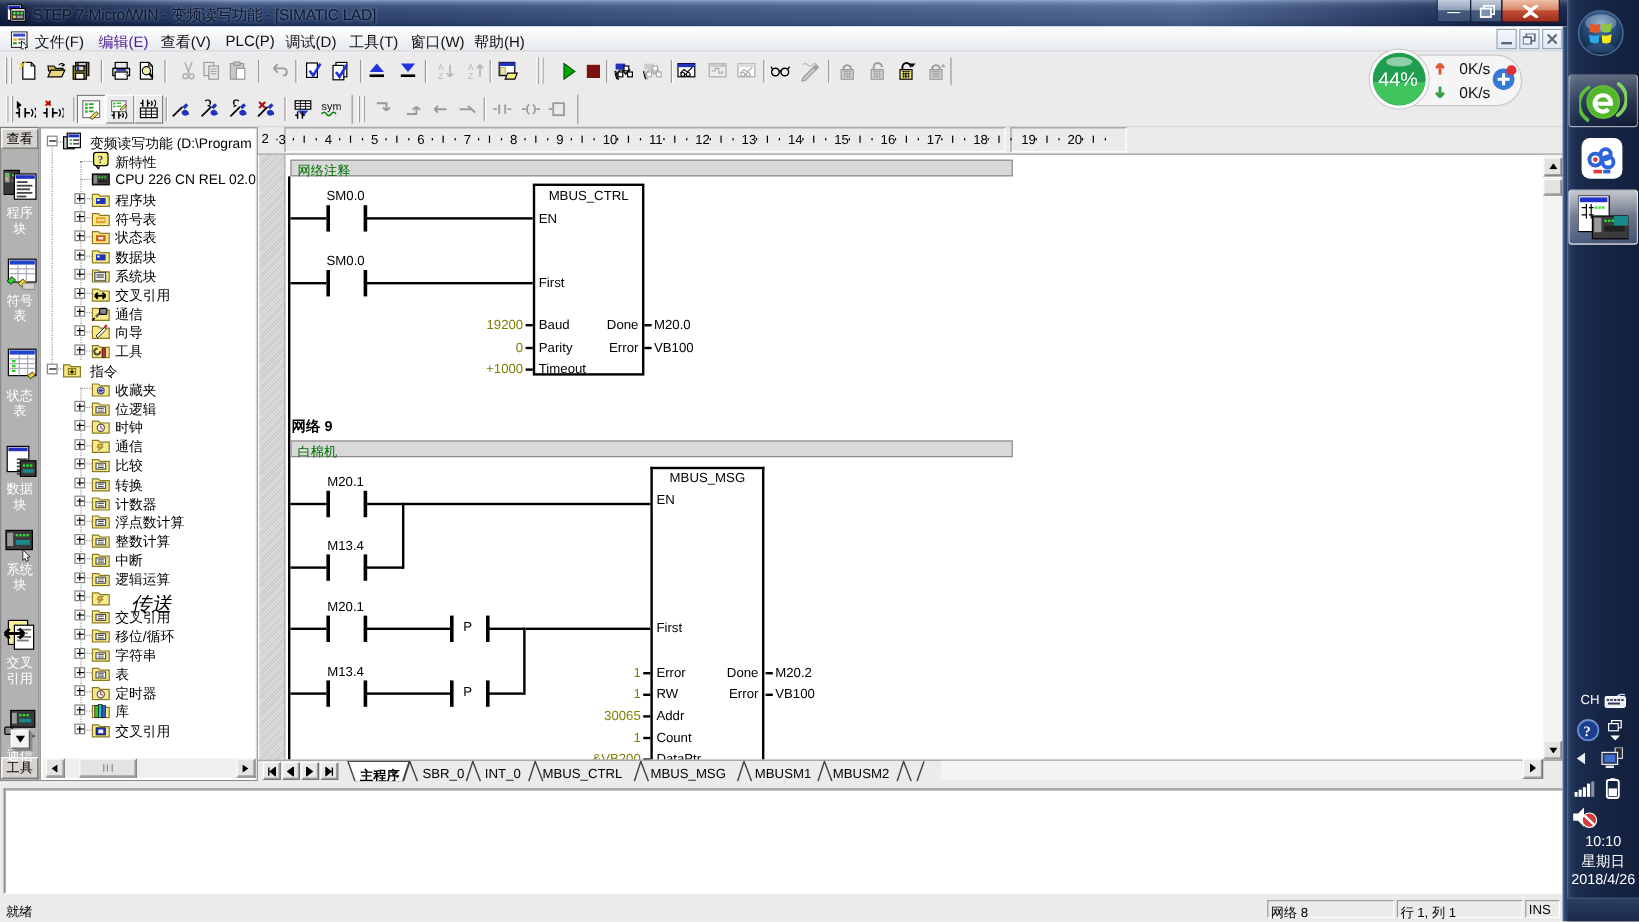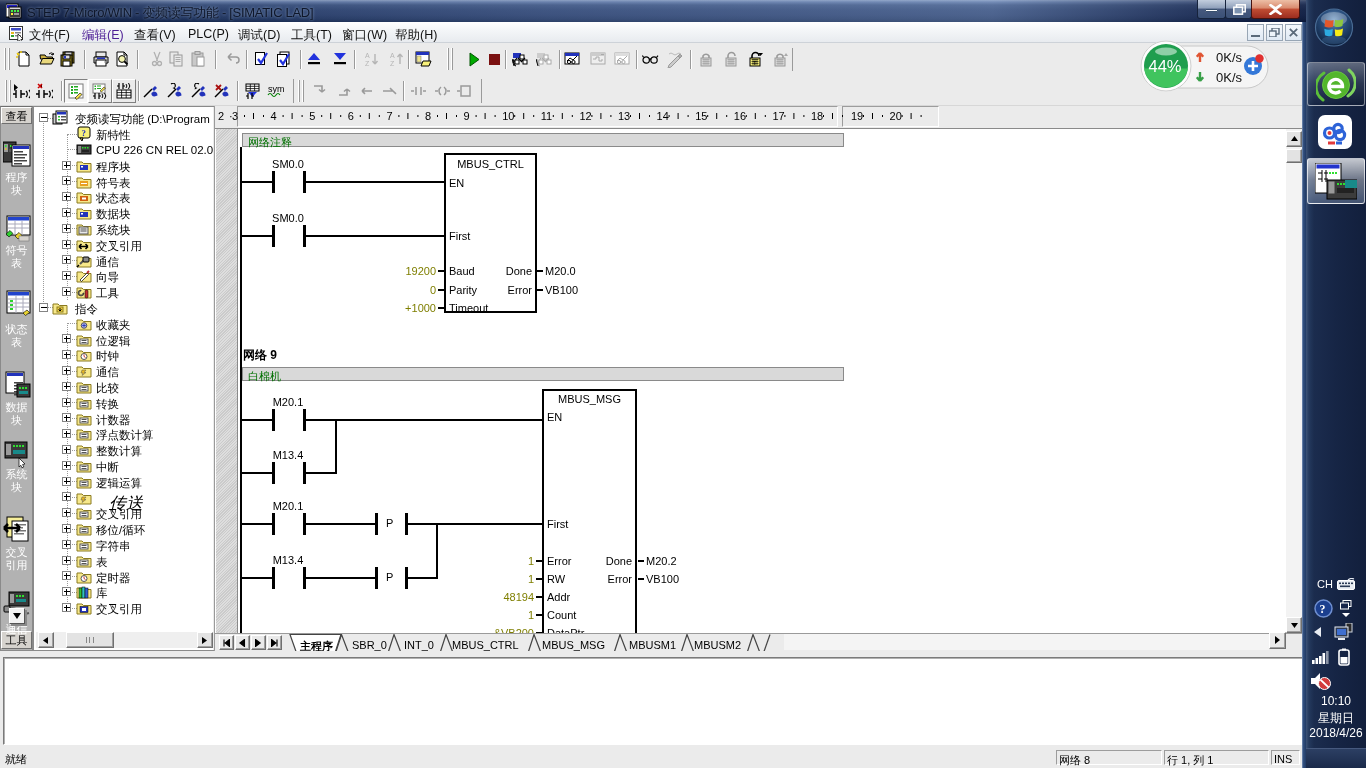--- a/index.html
+++ b/index.html
@@ -988,21 +988,21 @@
 <div class="abs" style="left:547px;top:591px;width:60px;height:11px;font-size:11px;color:#000;">Addr</div>
 <div class="abs" style="left:547px;top:609px;width:60px;height:11px;font-size:11px;color:#000;">Count</div>
 <div class="abs" style="left:547px;top:627px;width:60px;height:11px;font-size:11px;color:#000;">DataPtr</div>
 <div class="abs" style="left:570px;top:555px;width:62px;height:11px;font-size:11px;color:#000;text-align:right;">Done</div>
 <div class="abs" style="left:570px;top:573px;width:62px;height:11px;font-size:11px;color:#000;text-align:right;">Error</div>
 <div class="abs" style="left:536px;top:560px;width:6px;height:2px;background:#000;"></div>
 <div class="abs" style="left:466px;top:555px;width:68px;height:11px;font-size:11px;color:#7f7f00;text-align:right;">1</div>
 <div class="abs" style="left:536px;top:578px;width:6px;height:2px;background:#000;"></div>
 <div class="abs" style="left:466px;top:573px;width:68px;height:11px;font-size:11px;color:#7f7f00;text-align:right;">1</div>
 <div class="abs" style="left:536px;top:596px;width:6px;height:2px;background:#000;"></div>
-<div class="abs" style="left:466px;top:591px;width:68px;height:11px;font-size:11px;color:#7f7f00;text-align:right;">48194</div>
+<div class="abs" style="left:466px;top:591px;width:68px;height:11px;font-size:11px;color:#7f7f00;text-align:right;">30065</div>
 <div class="abs" style="left:536px;top:614px;width:6px;height:2px;background:#000;"></div>
 <div class="abs" style="left:466px;top:609px;width:68px;height:11px;font-size:11px;color:#7f7f00;text-align:right;">1</div>
 <div class="abs" style="left:536px;top:632px;width:6px;height:2px;background:#000;"></div>
 <div class="abs" style="left:466px;top:627px;width:68px;height:11px;font-size:11px;color:#7f7f00;text-align:right;">&amp;VB200</div>
 <div class="abs" style="left:638px;top:560px;width:6px;height:2px;background:#000;"></div>
 <div class="abs" style="left:646px;top:555px;width:60px;height:11px;font-size:11px;color:#000;">M20.2</div>
 <div class="abs" style="left:638px;top:578px;width:6px;height:2px;background:#000;"></div>
 <div class="abs" style="left:646px;top:573px;width:60px;height:11px;font-size:11px;color:#000;">VB100</div>
 <div class="abs" style="left:1286px;top:129px;width:16px;height:504px;background:#f3f3f3;"></div>
 <div class="abs" style="left:1286px;top:131px;width:16px;height:16px;background:#e3e3e3;border:1px solid #fff;border-right-color:#707070;border-bottom-color:#707070;box-shadow:inset -1px -1px 0 #a0a0a0;"></div>

